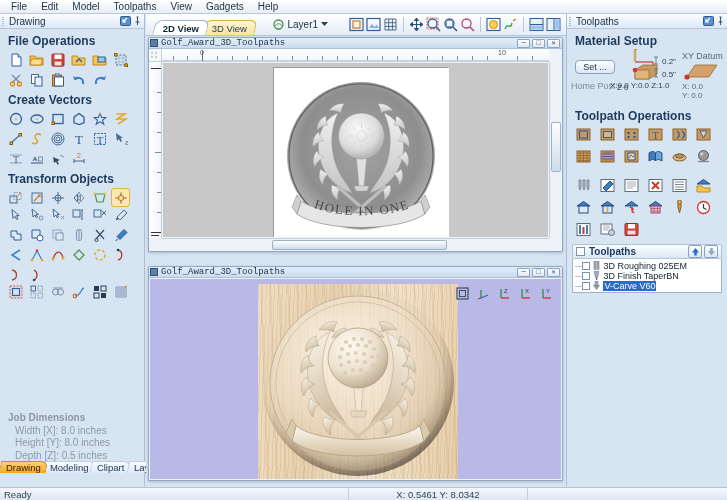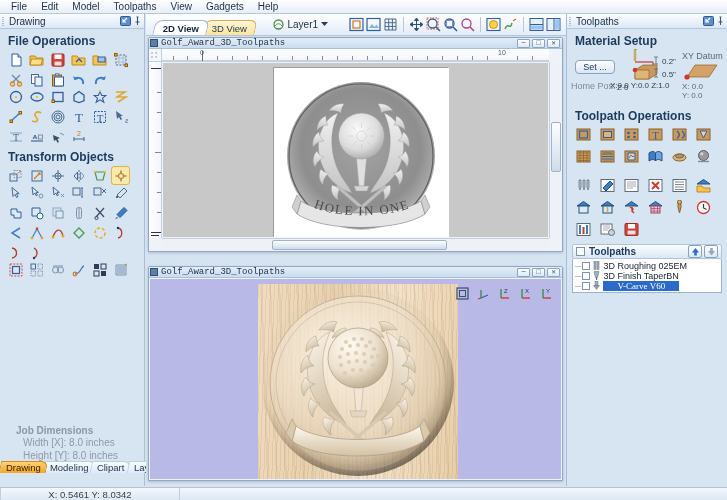--- a/index.html
+++ b/index.html
@@ -51,21 +51,21 @@
   .tool-ico {
     width:17px; height:17px; border-radius:2px;
     display:flex; align-items:center; justify-content:center;
     cursor:default; position:relative;
   }
   .tool-ico svg { display:block; }
 
   
   .jobdim {
     position:absolute; left:0; bottom:24px; width:144px;
-    padding-left:16px; color:#8e9aa8; font-size:10px; line-height:12.5px;
+    padding-left:8px; color:#8e9aa8; font-size:10px; line-height:12.5px;
   }
   .jobdim .jd-title { font-weight:bold; color:#8b97a6; }
   .jobdim .jd-row { padding-left:7px; }
 
   
   .lefttabs {
     position:absolute; left:0; bottom:13px; width:145px; height:12px;
     display:flex; align-items:flex-end;
   }
   .ltab {
@@ -233,21 +233,21 @@
     background:linear-gradient(#fdfeff,#dbe7f5);
     display:flex;align-items:center;justify-content:center;
   }
   .tp-list {
     margin:0 5px; background:#ffffff; border:1px solid #9fb4cc; border-top:none;
     height:34px; padding:2px 0 0 2px;
   }
   .tp-row { display:flex; align-items:center; height:10px; font-size:9px; color:#17222e; }
   .tp-row .dash { color:#9aa6b4; font-size:9px; margin-right:1px; }
   .tp-row .cb { width:8px;height:8px;border:1px solid #7d93ab;background:#fff; margin-right:2px; }
-  .tp-row .sel { background:#2a6ac8; color:#fff; padding:0 14px;font-family:Liberation Serif, serif; }
+  .tp-row .sel { background:#2a6ac8; color:#fff; padding:0 1px; }
 </style>
 </head>
 <body>
 
 <div id="app">
 
   <div class="menubar">
     <div class="mi">File</div>
     <div class="mi">Edit</div>
     <div class="mi">Model</div>
@@ -346,20 +346,21 @@
           </svg>
         </div>
       <div class="tool-ico">
           <svg width="14" height="14">
             <path d="M3 11c-1-6 6-8 8.5-4.5" stroke="#3e7fc4" stroke-width="2" fill="none"></path>
             <path d="M13 3l-1.5 4-4-1z" fill="#3e7fc4"></path>
           </svg>
         </div>
     </div>
 
+    <div class="section-head">Create Vectors</div>
     <div class="icon-grid">
       <div class="tool-ico">
           <svg width="14" height="14">
             <circle cx="7" cy="7" r="5.5" fill="none" stroke="#2f5f9e" stroke-width="1.3"></circle>
             <rect x="6" y="6" width="2" height="2" fill="#ffb733"></rect>
           </svg>
         </div>
       <div class="tool-ico">
           <svg width="14" height="14">
             <ellipse cx="7" cy="7" rx="6" ry="4" fill="none" stroke="#2f5f9e" stroke-width="1.3"></ellipse>
@@ -662,20 +663,21 @@
             <path d="M3 4h8M3 6h8M3 8h8M3 10h8" stroke="#4a6a8e" stroke-width=".7"></path>
             <path d="M11 2l2-1" stroke="#d2791a"></path>
           </svg>
         </div>
     </div>
 
     <div class="jobdim">
       <div class="jd-title">Job Dimensions</div>
       <div class="jd-row">Width  [X]: 8.0 inches</div>
       <div class="jd-row">Height [Y]: 8.0 inches</div>
+      <div class="jd-row">Depth  [Z]: 0.5 inches</div>
     </div>
 
     <div class="lefttabs">
       <div class="ltab active">
           <span>Drawing</span>
         </div>
       <div class="ltab">
           <span>Modeling</span>
         </div>
       <div class="ltab">
@@ -1359,17 +1361,18 @@
               <rect x="3" y="0.5" width="3" height="4" fill="#9fb0c2" stroke="#5f6c7a" stroke-width=".5"></rect>
               <path d="M1.5 4.5h6L4.5 8.5z" fill="#8fa1b4" stroke="#5f6c7a" stroke-width=".5"></path>
             </svg>
         </span>
         <span class="sel">V-Carve V60</span>
       </div>
     </div>
   </div>
 
   <div class="statusbar">
+    <div class="sb-ready">Ready</div>
     <div class="sb-coord">X: 0.5461 Y: 8.0342</div>
     <div class="sb-rest"></div>
   </div>
 
 </div>
 
 </body></html>

